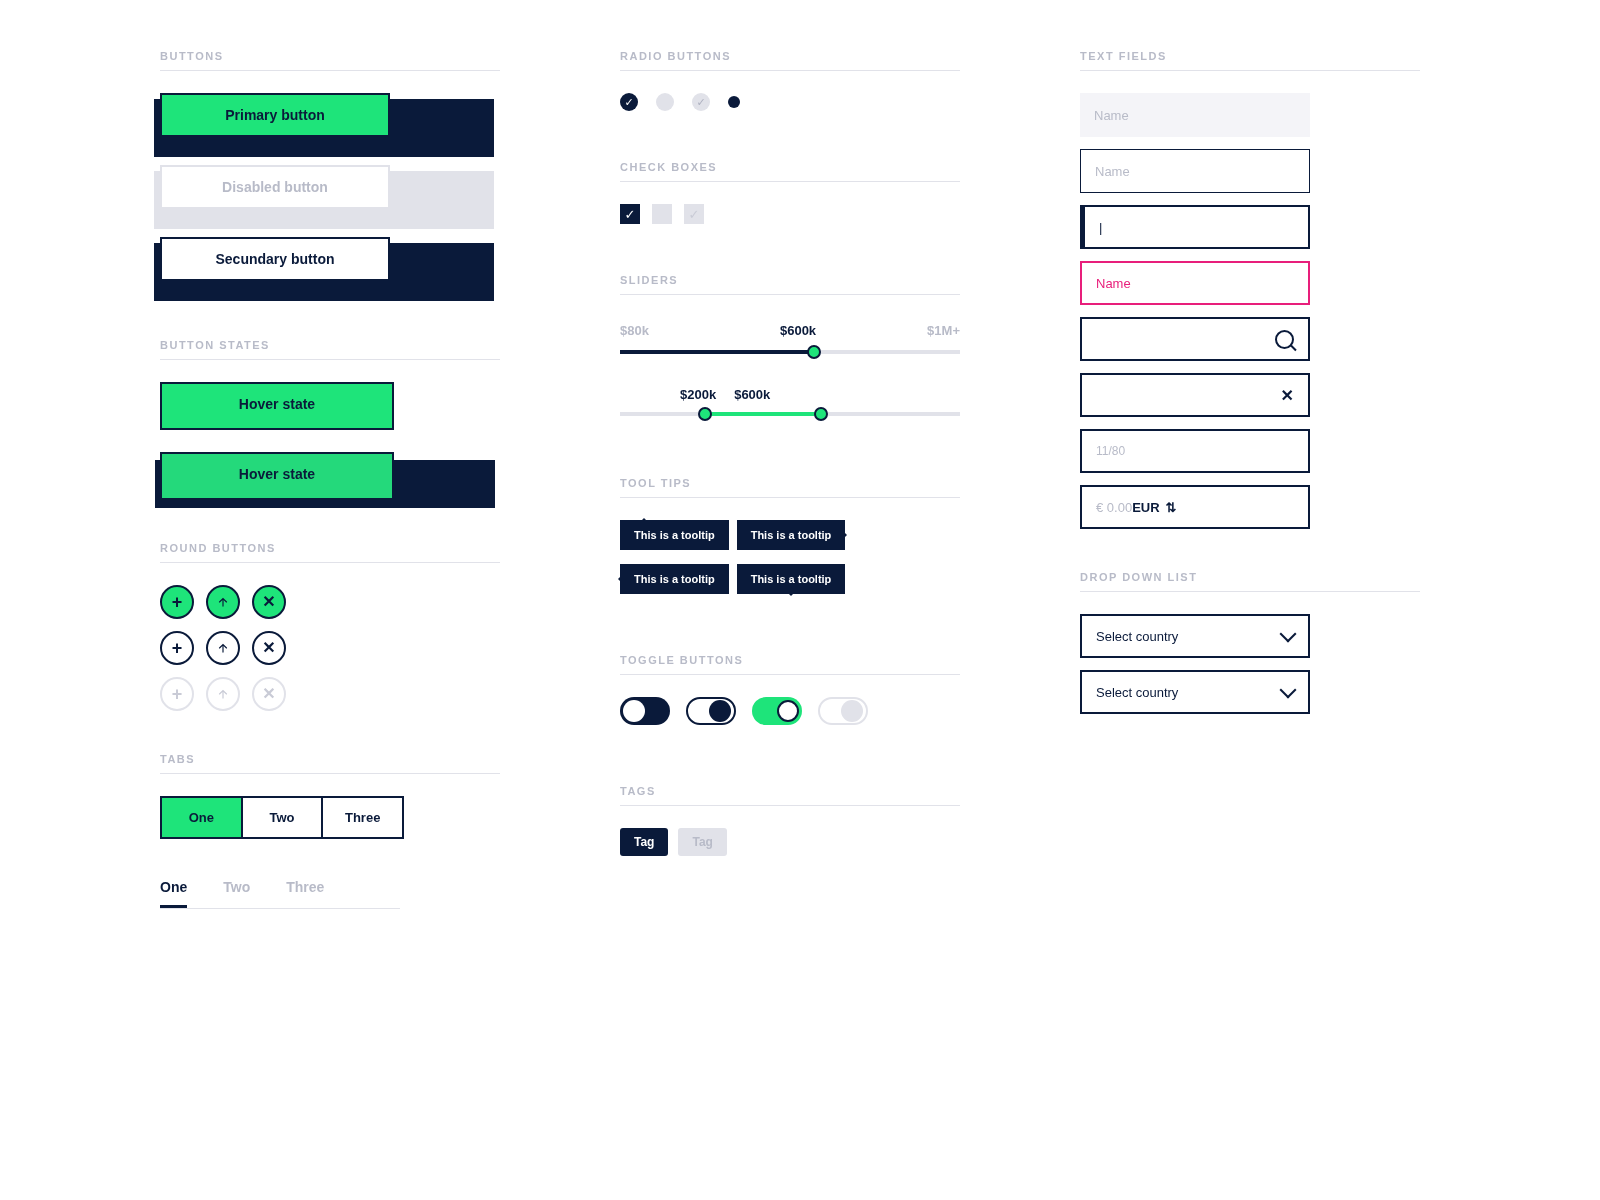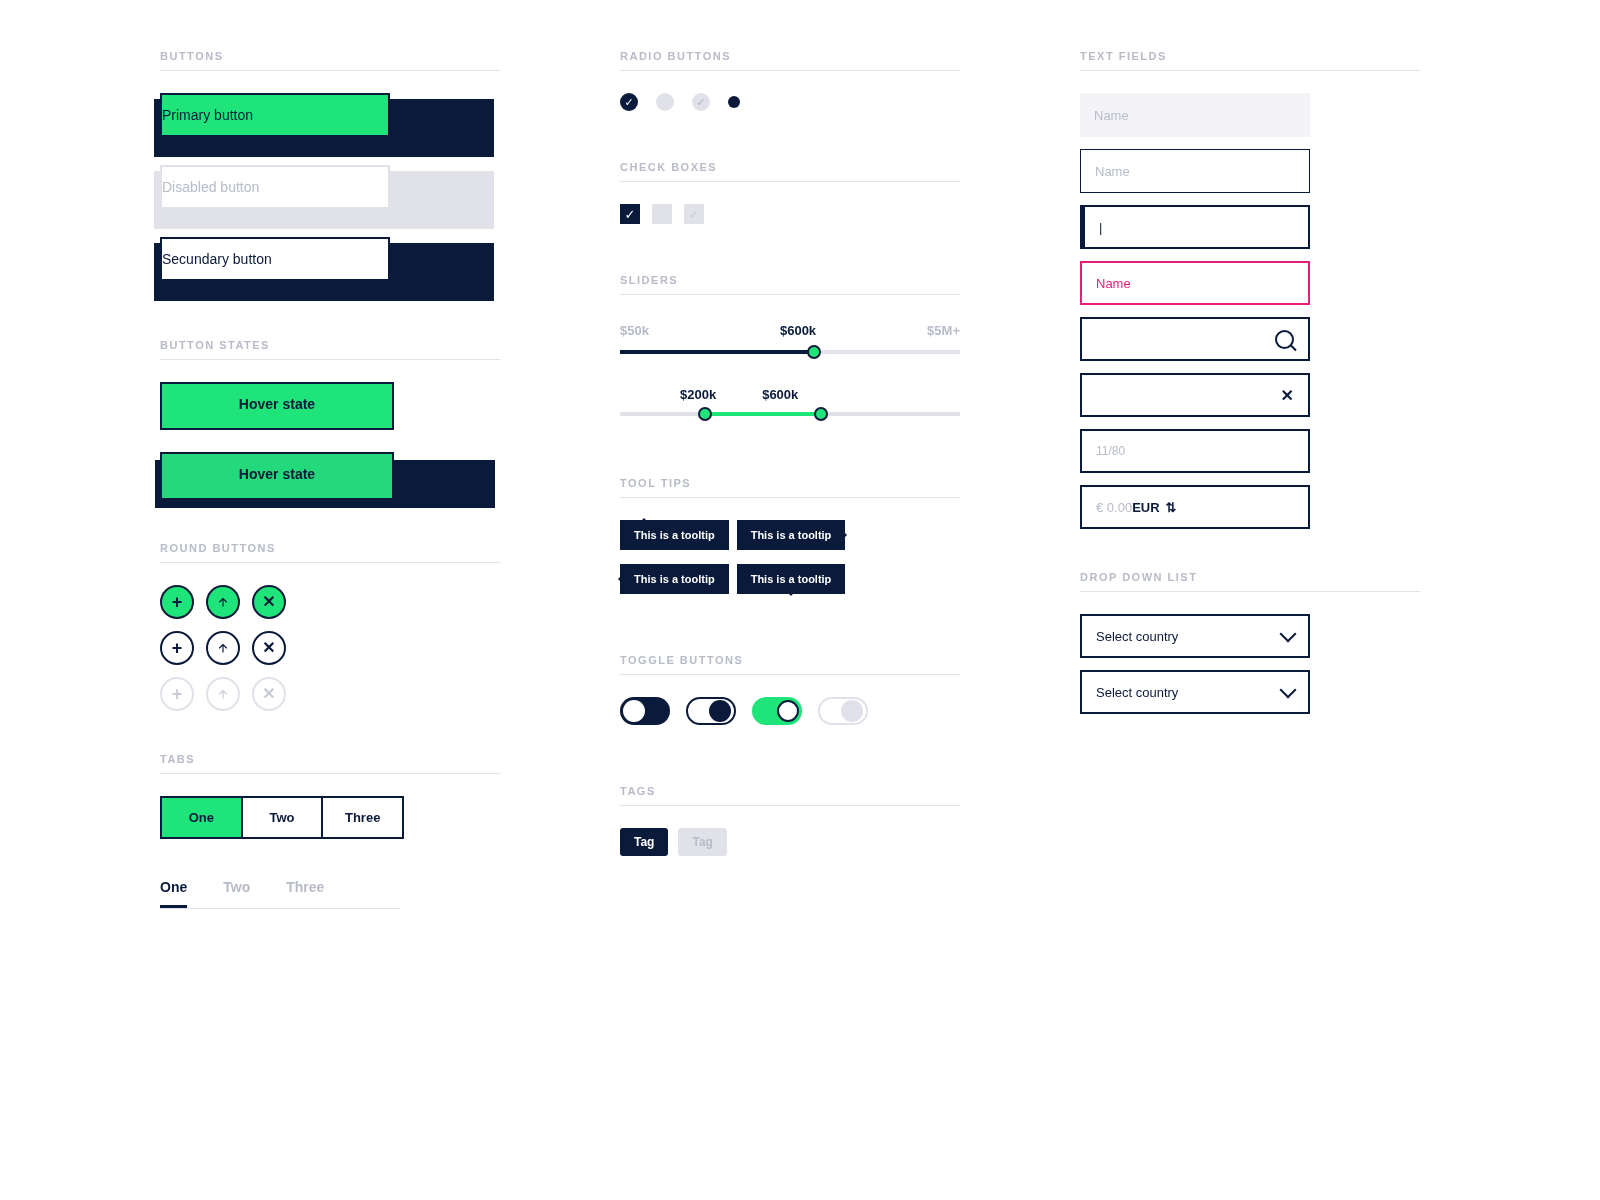--- a/index.html
+++ b/index.html
@@ -12,21 +12,21 @@
   --grey-text:#b8bbc8;
   --pink:#e81e7b;
   --page:#ffffff;
   --shadow:#c2c5d6;
 }
 html,body{margin:0;padding:0;background:#fff;font-family:Helvetica,Arial,sans-serif;color:var(--navy);}
 .page{width:1280px;margin:0 auto;padding:20px 40px 60px;display:grid;grid-template-columns:340px 340px 340px;column-gap:120px;}
 .col{display:flex;flex-direction:column;}
 h4.section{font-size:11px;letter-spacing:1.5px;font-weight:700;color:var(--grey-text);margin:30px 0 8px;text-transform:uppercase}
 hr.rule{border:none;border-top:1px solid var(--grey2);margin:0 0 22px}
-.btn{position:relative;display:block;width:230px;height:44px;font-weight:400;font-size:14px;box-sizing:border-box;line-height:40px;margin:0 0 14px 0}
+.btn{position:relative;display:block;width:230px;height:44px;font-weight:700;font-size:14px;text-align:center;box-sizing:border-box;line-height:40px;margin:0 0 14px 0}
 .shadow-wrap{position:relative;display:inline-block;margin-bottom:14px}
 .shadow-wrap::before{content:"";position:absolute;left:-6px;top:6px;width:100%;height:100%;background:var(--navy);}
 .btn-primary{background:var(--green);border:2px solid var(--navy);color:var(--navy);position:relative}
 .btn-secondary{background:#fff;border:2px solid var(--navy);color:var(--navy);position:relative}
 .btn-disabled{background:#fff;border:2px solid var(--grey2);color:var(--grey-text);position:relative}
 .shadow-wrap.dis::before{background:var(--grey2)}
 .state-btn{width:230px;height:44px;background:var(--green);border:2px solid var(--navy);color:var(--navy);font-weight:700;font-size:14px;text-align:center;line-height:40px;position:relative}
 .under-shadow{position:absolute;left:-6px;bottom:-6px;width:100%;height:100%;background:var(--navy);z-index:-1}
 .round-row{display:flex;gap:12px;margin-bottom:12px}
 .round{width:34px;height:34px;border-radius:50%;display:flex;align-items:center;justify-content:center;font-weight:700;box-sizing:border-box}
@@ -57,21 +57,21 @@
 .chkbox.grey{background:var(--grey2);color:transparent}
 .chkbox.grey2{background:var(--grey2);color:var(--grey)}
 .slider{position:relative;height:50px;margin-top:6px}
 .slider .labels{display:flex;justify-content:space-between;font-size:13px;font-weight:600}
 .slider .labels span{color:var(--grey-text)}
 .slider .labels span.mid{color:var(--navy)}
 .track{position:relative;height:4px;background:var(--grey2);margin-top:12px}
 .track .fill{position:absolute;height:4px;background:var(--navy);left:0;width:56%}
 .knob{position:absolute;top:-5px;width:14px;height:14px;background:var(--green);border:2px solid var(--navy);border-radius:50%;box-sizing:border-box}
 .range2{margin-top:14px}
-.range2 .rlabels{display:flex;gap:46px;font-size:13px;font-weight:600;color:var(--navy);margin-left:60px}
+.range2 .rlabels{display:flex;gap:18px;font-size:13px;font-weight:600;color:var(--navy);margin-left:60px}
 .range2 .track{margin-top:10px}
 .range2 .fill{left:24%;width:34%;background:var(--green)}
 .tooltip-grid{display:grid;grid-template-columns:auto auto;gap:14px 8px;justify-content:start}
 .tip{background:var(--navy);color:#fff;font-size:11px;font-weight:600;padding:9px 14px;position:relative;white-space:nowrap}
 .tip.tl::after{content:"";position:absolute;left:-8px;top:50%;margin-top:-6px;border:6px solid transparent;border-right-color:var(--navy)}
 .tip.tr::after{content:"";position:absolute;right:-8px;top:50%;margin-top:-6px;border:6px solid transparent;border-left-color:var(--navy)}
 .tip.tt::after{content:"";position:absolute;left:18px;top:-8px;border:6px solid transparent;border-bottom-color:var(--navy)}
 .tip.tb::after{content:"";position:absolute;left:50%;margin-left:-6px;bottom:-8px;border:6px solid transparent;border-top-color:var(--navy)}
 .toggles{display:flex;gap:16px;align-items:center}
 .tog{width:50px;height:28px;border-radius:14px;position:relative;box-sizing:border-box}
@@ -235,23 +235,23 @@
       <div class="chkbox grey"></div>
       <div class="chkbox grey2">
           <span>✓</span>
         </div>
     </div>
 
     <h4 class="section" style="margin-top:50px">SLIDERS</h4>
     <hr class="rule">
     <div class="slider">
       <div class="labels">
-        <span>$50k</span>
+        <span>$80k</span>
         <span class="mid" style="margin-left:20px">$600k</span>
-        <span>$5M+</span>
+        <span>$1M+</span>
       </div>
       <div class="track">
           <div class="fill"></div>
           <div class="knob" style="left:55%"></div>
         </div>
     </div>
     <div class="slider range2">
       <div class="rlabels">
         <span>$200k</span>
         <span>$600k</span>

